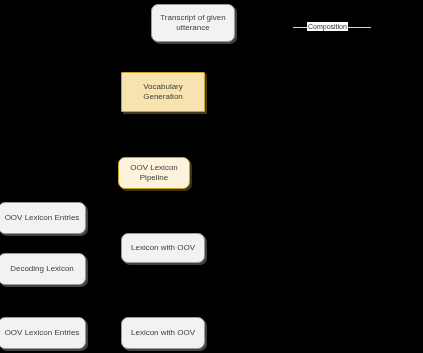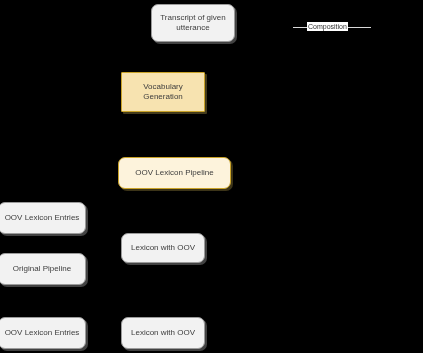--- a/index.html
+++ b/index.html
@@ -101,30 +101,30 @@
 
 
   <div class="edge-label" style="left:307px; top:22px;">Composition</div>
 
 
   <div class="node box-yellow-solid" style="left:121px; top:72px; width:84px; height:40px;">
     <span>Vocabulary
 Generation</span>
   </div>
 
-  <div class="node box-cream" style="left:118px; top:157px; width:113px; height:32px;">
+  <div class="node box-cream" style="left:118px; top:157px; width:72px; height:32px;">
     <span>OOV Lexicon Pipeline</span>
   </div>
 
   <div class="node box-white" style="left:-2px; top:202px; width:88px; height:32px;">
     <span>OOV Lexicon Entries</span>
   </div>
 
   <div class="node box-white" style="left:-2px; top:253px; width:88px; height:32px;">
-    <span>Original Pipeline</span>
+    <span>Decoding Lexicon</span>
   </div>
 
   <div class="node box-white" style="left:-2px; top:317px; width:88px; height:32px;">
     <span>OOV Lexicon Entries</span>
   </div>
 
   <div class="node box-white" style="left:121px; top:233px; width:84px; height:30px;">
     <span>Lexicon with OOV</span>
   </div>
 

